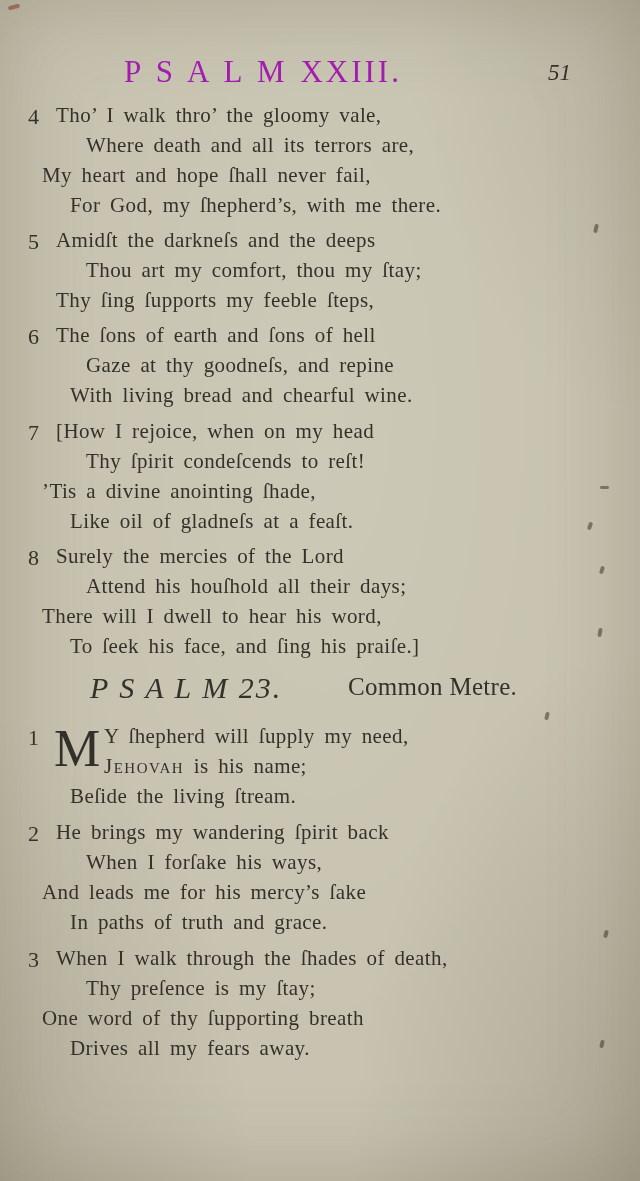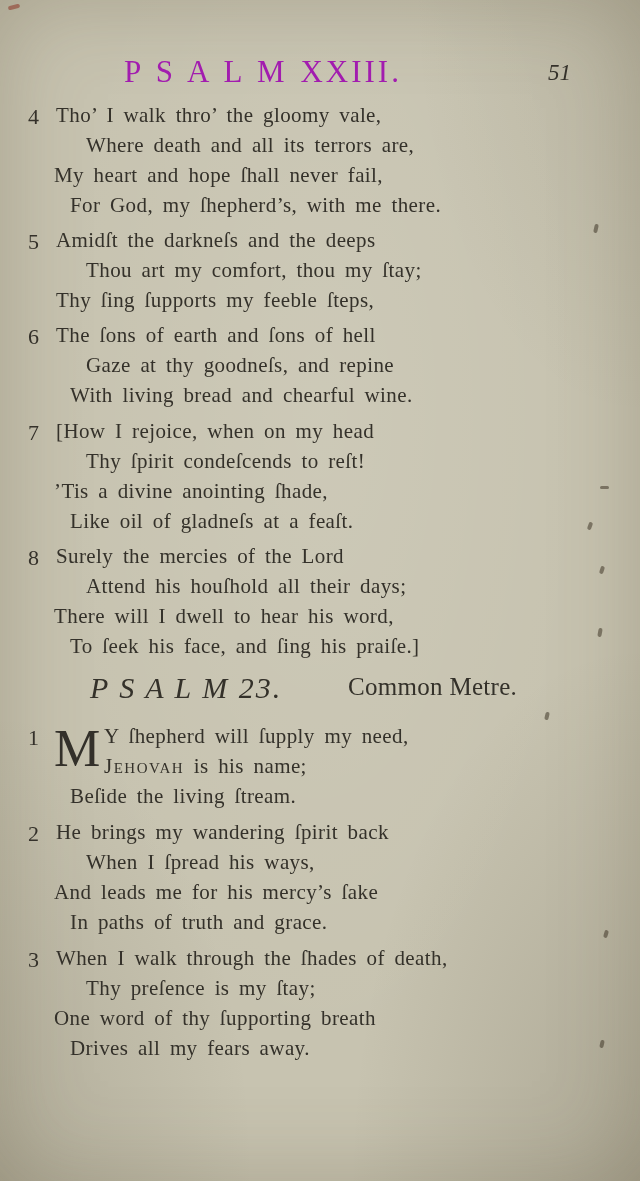--- a/index.html
+++ b/index.html
@@ -29,21 +29,21 @@
   .content{position:absolute;top:100px;left:0;width:640px}
   .stanza{position:relative;margin-bottom:5px}
   .stanza.gap-top{margin-top:6px}
   .vnum{position:absolute;left:28px;top:4px;font-size:22px}
   .line{
     font-size:21px;line-height:30px;white-space:nowrap;
     word-spacing:4px;letter-spacing:.4px;
   }
   .m1{margin-left:56px}
   .m2{margin-left:86px}
-  .m3{margin-left:54px}
+  .m3{margin-left:42px}
   .m4{margin-left:70px}
   .heading2{
     position:relative;margin:10px 0 16px 0;height:34px;
   }
   .heading2 .psalm-it{
     position:absolute;left:90px;top:0;
     font-style:italic;font-size:30px;letter-spacing:2px;
   }
   .heading2 .metre{
     position:absolute;left:348px;top:2px;font-size:25px;letter-spacing:.3px;
@@ -127,21 +127,21 @@
     <span class="vnum">1</span>
     <span class="dropcap">M</span>
     <div class="line dc-line">Y ſhepherd will ſupply my need,</div>
     <div class="line dc-line"><span class="sc">Jehovah</span><span> is his name;</span></div>
     <div class="line m4">Beſide the living ſtream.</div>
   </div>
 
   <div class="stanza gap-top">
     <span class="vnum">2</span>
     <div class="line m1">He brings my wandering ſpirit back</div>
-    <div class="line m2">When I ſpread his ways,</div>
+    <div class="line m2">When I forſake his ways,</div>
     <div class="line m3">And leads me for his mercy’s ſake</div>
     <div class="line m4">In paths of truth and grace.</div>
   </div>
 
   <div class="stanza gap-top">
     <span class="vnum">3</span>
     <div class="line m1">When I walk through the ſhades of death,</div>
     <div class="line m2">Thy preſence is my ſtay;</div>
     <div class="line m3">One word of thy ſupporting breath</div>
     <div class="line m4">Drives all my fears away.</div>

